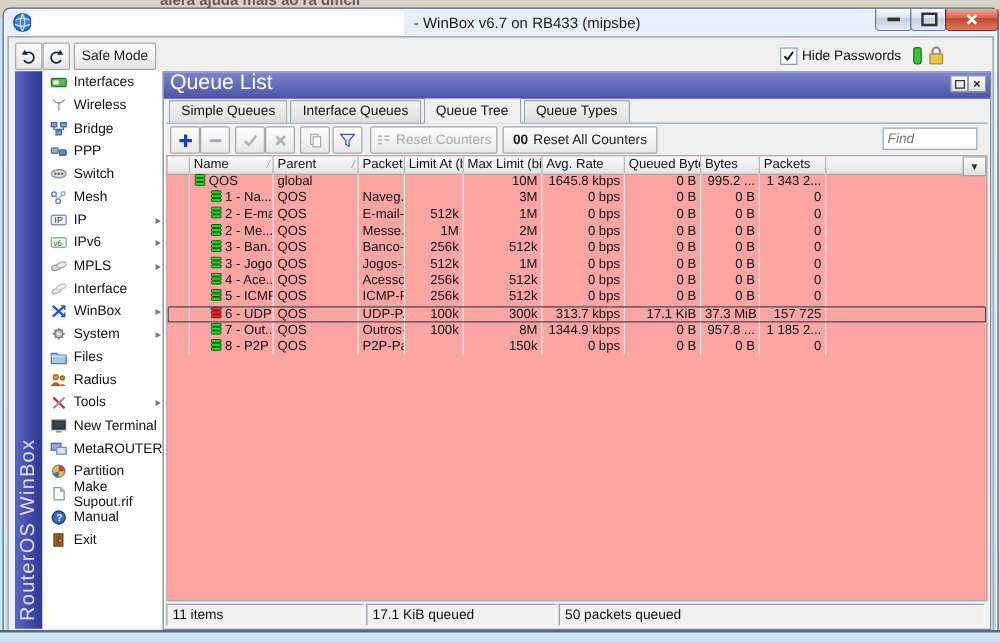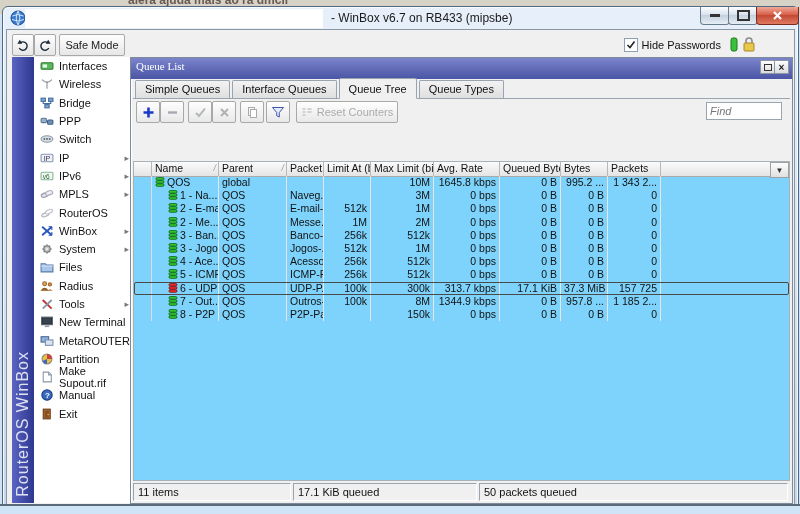--- a/index.html
+++ b/index.html
@@ -40,40 +40,40 @@
   #brand span{position:absolute;left:2px;bottom:6px;writing-mode:vertical-rl;transform:rotate(180deg);
               color:#dde1f2;font-size:16px;letter-spacing:1px;white-space:nowrap;}
   
   #sidebar{left:27px;top:27px;width:99px;height:446px;background:#fff;border-right:1px solid #b8b8b8;overflow:hidden;}
   .side-item{height:18.3px;display:flex;align-items:center;padding-left:6px;position:relative;font-size:11px;color:#111;cursor:default;}
   .side-item .ic{width:14px;height:12px;margin-right:5px;flex:none;}
   .side-item .arrow{position:absolute;right:4px;color:#777;font-size:9px;}
   
   #qwin{left:123px;top:27px;width:661px;height:445px;background:#f0f0f0;border:1px solid #7d8a98;box-shadow:1px 1px 0 #fff inset;}
   #qtitle{left:0;top:0;right:0;height:21px;background:linear-gradient(#7b84cc,#4a55a5);
-          color:#fff;font-size:11px;line-height:16px;padding-left:5px;font-family:Liberation Serif, serif;}
+          color:#fff;font-size:17px;line-height:16px;padding-left:5px;}
   .qbtn{position:absolute;top:2px;width:13px;height:12px;border:1px solid #8a98a6;background:linear-gradient(#fdfdfd,#dcdcdc);
         display:flex;align-items:center;justify-content:center;font-size:9px;color:#222;}
   #q-max{right:17px;}
   #q-close{right:3px;font-size:10px;font-weight:bold;}
   #q-max i{display:block;width:6px;height:5px;border:1px solid #333;}
   
   #tabs{left:2px;top:18px;right:2px;height:22px;border-bottom:1px solid #9aa4ae;}
   .tab{position:relative;display:inline-block;margin-left:2px;margin-top:4px;padding:2px 9px 3px;font-size:11px;color:#111;
        border:1px solid #9aa4ae;border-bottom:none;border-radius:2px 2px 0 0;background:linear-gradient(#f2f2f2,#dfdfdf);}
   .tab.active{margin-top:1px;padding-top:4px;background:#f0f0f0;z-index:2;border-bottom:1px solid #f0f0f0;margin-bottom:-1px;}
   
   #qtools{left:2px;top:41px;right:2px;height:25px;}
   .qtb{position:absolute;top:2px;height:20px;border:1px solid #a8a8a8;border-radius:2px;
        background:linear-gradient(#fefefe,#e8e8e8);display:flex;align-items:center;justify-content:center;font-size:11px;color:#222;}
   .qtb.disabled{color:#aaa;}
   #find-box{position:absolute;top:3px;right:8px;width:68px;height:16px;border:1px solid #9aa4ae;background:#fff;
             font-size:11px;font-style:italic;color:#9aa;padding:0 3px;font-family:"Liberation Sans",sans-serif;}
   
-  #table{left:2px;top:66px;right:2px;bottom:22px;background:#7dd3fc;border:1px solid #a8b0b8;overflow:hidden;margin-top:37px;}
+  #table{left:2px;top:66px;right:2px;bottom:22px;background:#fca5a5;border:1px solid #a8b0b8;overflow:hidden;}
   #thead{left:0;top:0;right:0;height:14px;background:linear-gradient(#fbfbfb,#e4e4e4);border-bottom:1px solid #aaa;white-space:nowrap;font-size:10.5px;}
   .hcell{display:inline-block;height:14px;line-height:13px;box-sizing:border-box;border-right:1px solid #b8b8b8;
          padding-left:3px;color:#111;overflow:hidden;vertical-align:top;position:relative;}
   .hcell .sort{position:absolute;right:2px;top:0;color:#999;font-size:9px;font-style:italic;}
   #hdd{position:absolute;right:0;top:0;width:17px;height:14px;border:1px solid #a0a0a0;background:linear-gradient(#fdfdfd,#e0e0e0);
        display:flex;align-items:center;justify-content:center;font-size:8px;color:#333;}
   #tbody{left:0;top:14px;right:0;bottom:0;}
   .trow{position:relative;height:13.2px;white-space:nowrap;font-size:10.5px;}
   .trow.sel{outline:1px solid #4a4a4a;outline-offset:-1px;border-radius:2px;z-index:2;}
   .tcell{display:inline-block;height:13.2px;line-height:13px;box-sizing:border-box;border-right:1px solid #e6e6e6;
@@ -187,20 +187,29 @@
           <span class="ic"><svg width="14" height="12" viewBox="0 0 13 11" stroke-width="1">
               <ellipse cx="6.5" cy="5.5" rx="5.5" ry="3" fill="#d8dde2" stroke="#8a97a5"></ellipse>
               <circle cx="4" cy="5.5" r=".9" fill="#5a6a7a"></circle>
               <circle cx="6.5" cy="5.5" r=".9" fill="#5a6a7a"></circle>
               <circle cx="9" cy="5.5" r=".9" fill="#5a6a7a"></circle>
             </svg></span>
           <span>Switch</span>
         </div>
         <div class="side-item">
           <span class="ic"><svg width="14" height="12" viewBox="0 0 13 11" stroke-width="1">
+              <circle cx="3" cy="3" r="1.7" fill="none" stroke="#4f7fc8"></circle>
+              <circle cx="9.8" cy="2.6" r="1.4" fill="none" stroke="#9aabbc"></circle>
+              <circle cx="6" cy="8.2" r="1.7" fill="none" stroke="#4f7fc8"></circle>
+              <path d="M4.2 4.4 L5.4 6.6 M8.8 3.8 L6.8 6.8" stroke="#9aabbc"></path>
+            </svg></span>
+          <span>Mesh</span>
+        </div>
+        <div class="side-item">
+          <span class="ic"><svg width="14" height="12" viewBox="0 0 13 11" stroke-width="1">
               <rect x="1" y="2" width="11" height="7" rx="1" fill="#eef1f8" stroke="#8895b5"></rect>
               <text x="3.4" y="8" font-size="6.5" fill="#334" font-family="Liberation Sans,sans-serif">IP</text>
             </svg></span>
           <span>IP</span>
           <span class="arrow">▸</span>
         </div>
         <div class="side-item">
           <span class="ic"><svg width="14" height="12" viewBox="0 0 13 11" stroke-width="1">
               <rect x="1" y="2" width="11" height="7" rx="1" fill="#eef8ef" stroke="#88b595"></rect>
               <text x="2.6" y="8" font-size="6" fill="#363" font-family="Liberation Sans,sans-serif">v6</text>
@@ -214,21 +223,21 @@
               <ellipse cx="8.5" cy="4.5" rx="3.4" ry="1.9" fill="#f0f0f4" stroke="#aaaabb" transform="rotate(-18 8.5 4.5)"></ellipse>
             </svg></span>
           <span>MPLS</span>
           <span class="arrow">▸</span>
         </div>
         <div class="side-item">
           <span class="ic"><svg width="14" height="12" viewBox="0 0 13 11" stroke-width="1">
               <ellipse cx="5" cy="7" rx="3.6" ry="1.7" fill="#f4f4f6" stroke="#b0b0bc" transform="rotate(-22 5 7)"></ellipse>
               <ellipse cx="8.3" cy="4.2" rx="3.6" ry="1.7" fill="#fafafc" stroke="#c0c0cc" transform="rotate(-22 8.3 4.2)"></ellipse>
             </svg></span>
-          <span>RouterOS</span>
+          <span>Interface</span>
         </div>
         <div class="side-item">
           <span class="ic"><svg width="14" height="12" viewBox="0 0 13 11" stroke-width="1">
               <path d="M2 9.5 L11 1.5 M2 1.5 L11 9.5" stroke="#2a55c0" stroke-width="1.7"></path>
               <path d="M11 1.5 h-3 M11 1.5 v3 M11 9.5 h-3 M11 9.5 v-3" stroke="#2a55c0"></path>
             </svg></span>
           <span>WinBox</span>
           <span class="arrow">▸</span>
         </div>
         <div class="side-item">
@@ -351,20 +360,24 @@
           <svg width="14" height="13" viewBox="0 0 14 13">
               <path d="M1.5 1.5 h11 l-4.2 5 v4.5 l-2.6-1.4 V6.5 Z" fill="#e6ecf8" stroke="#3a55b0"></path>
             </svg>
         </div>
         <div class="qtb disabled" style="left:163px;width:100px">
           <svg width="12" height="12" viewBox="0 0 12 12" style="margin-right:4px">
               <path d="M1.5 3 h3 M1.5 6 h3 M1.5 9 h3 M6.5 3 h4 M6.5 6 h4" stroke="#b0b0b0" stroke-width="1.2"></path>
             </svg>
           <span>Reset Counters</span>
         </div>
+        <div class="qtb" style="left:269px;width:122px">
+          <b style="margin-right:4px">00</b>
+          <span>Reset All Counters</span>
+        </div>
         <input id="find-box" placeholder="Find" style="">
       </div>
 
       <div id="table" class="abs">
         <div id="thead" class="abs"><div class="hcell" style="width: 18px;"></div><div class="hcell" style="width: 67px;"><span>Name</span><span class="sort">/</span></div><div class="hcell" style="width: 68px;"><span>Parent</span><span class="sort">/</span></div><div class="hcell" style="width: 37px;"><span>Packet ...</span></div><div class="hcell" style="width: 47px;"><span>Limit At (b...</span></div><div class="hcell" style="width: 63px;"><span>Max Limit (bits/s)</span></div><div class="hcell" style="width: 66px;"><span>Avg. Rate</span></div><div class="hcell" style="width: 61px;"><span>Queued Bytes</span></div><div class="hcell" style="width: 47px;"><span>Bytes</span></div><div class="hcell" style="width: 53px;"><span>Packets</span></div><div id="hdd">▼</div></div>
         <div id="tbody" class="abs">
             <div class="trow"><div class="tcell" style="width: 18px; border-right: 1px solid rgb(221, 221, 221);"></div><div class="tcell" style="width: 67px; padding-left: 3px;"><span class="qic"><svg width="10" height="10" viewBox="0 0 10 10">
                     <g fill="#33cc33" stroke="#0a5a0a" stroke-width=".8">
                       <rect x="1" y=".6" width="8" height="2.5" rx="1.2"></rect>
                       <rect x="1" y="3.7" width="8" height="2.5" rx="1.2"></rect>
@@ -439,20 +452,20 @@
                       <rect x="1" y=".6" width="8" height="2.5" rx="1.2"></rect>
                       <rect x="1" y="3.7" width="8" height="2.5" rx="1.2"></rect>
                       <rect x="1" y="6.8" width="8" height="2.5" rx="1.2"></rect>
                     </g>
                   </svg></span><span>8 - P2P</span></div><div class="tcell" style="width: 68px;">QOS</div><div class="tcell" style="width: 37px;">P2P-Pa...</div><div class="tcell num" style="width: 47px;"></div><div class="tcell num" style="width: 63px;">150k</div><div class="tcell num" style="width: 66px;">0 bps</div><div class="tcell num" style="width: 61px;">0 B</div><div class="tcell num" style="width: 47px;">0 B</div><div class="tcell num" style="width: 53px;">0</div></div>
           </div>
       </div>
 
       <div id="qstatus" class="abs">
         <div class="scell" style="width:158px">11 items</div>
-        <div class="scell" style="width:184px">17.1 KiB queued</div>
+        <div class="scell" style="width:152px">17.1 KiB queued</div>
         <div class="scell" style="flex:1">50 packets queued</div>
       </div>
     </div>
   </div>
 </div>
 
 <div id="bottom-strip" class="abs"></div>
 
 </body></html>

